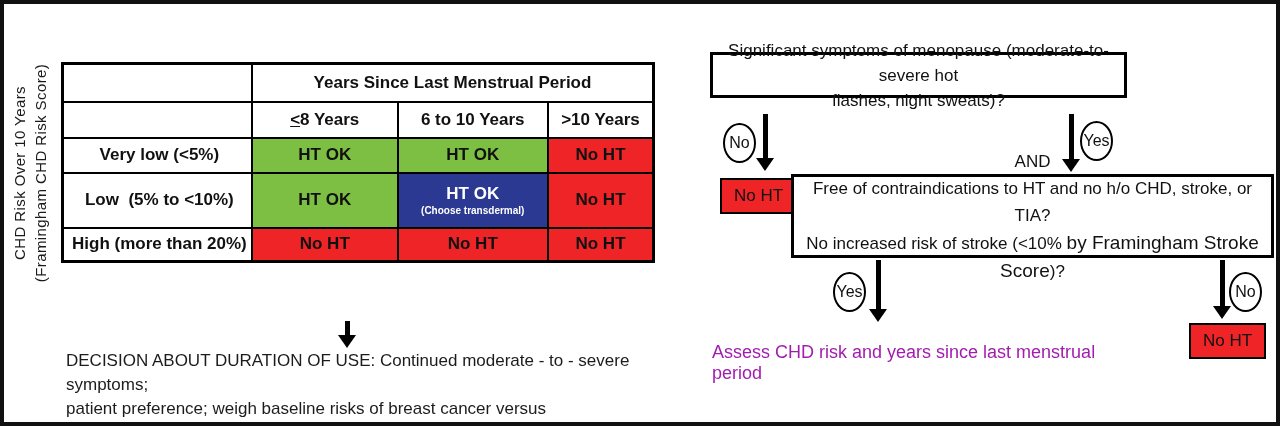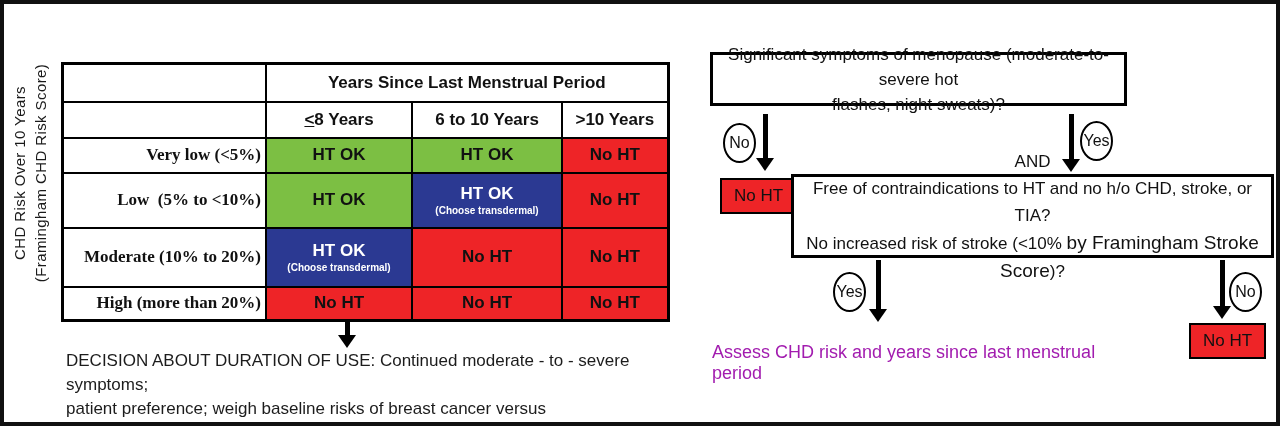--- a/index.html
+++ b/index.html
@@ -17,21 +17,21 @@
   
   #risk-table{
     position:absolute;left:57px;top:58px;border-collapse:collapse;
     table-layout:fixed;
   }
   #risk-table td{
     border:2px solid #000;padding:0 4px;text-align:center;vertical-align:middle;
     font-weight:bold;font-size:17px;box-sizing:border-box;overflow:hidden;
   }
   #risk-table{border:3px solid #000;}
-  #risk-table td.rowlab{text-align:right;padding-left:20px;white-space:pre;background:#fff;font-family:Liberation Serif, serif;}
+  #risk-table td.rowlab{text-align:center;padding-left:8px;white-space:pre;background:#fff;}
   #risk-table td.blank{background:#fff;}
   .cell-sub{display:block;font-size:10px;font-weight:bold;margin-top:1px;}
   .on-blue{color:#fff;}
   .u{text-decoration:underline;}
   
   .varrow{position:absolute;display:flex;flex-direction:column;align-items:center;}
   .varrow .shaft{width:5px;background:#000;flex:1;}
   .varrow .head{width:0;height:0;border-left:9px solid transparent;
     border-right:9px solid transparent;border-top:13px solid #000;}
   
@@ -98,49 +98,40 @@
     </tr>
     <tr style="height:55px">
       <td class="rowlab">Low  (5% to &lt;10%)</td>
       <td style="background: rgb(124, 191, 67);">HT OK</td>
       <td class="on-blue" style="background: rgb(43, 57, 146);">
         <span>HT OK</span>
         <span class="cell-sub">(Choose transdermal)</span>
       </td>
       <td style="background: rgb(238, 36, 39);">No HT</td>
     </tr>
-    <tr style="height:59px">
-      <td class="rowlab">Moderate (10% to 20%)</td>
-      <td class="on-blue" style="background: rgb(43, 57, 146);">
-        <span>HT OK</span>
-        <span class="cell-sub">(Choose transdermal)</span>
-      </td>
-      <td style="background: rgb(238, 36, 39);">No HT</td>
-      <td style="background: rgb(238, 36, 39);">No HT</td>
-    </tr>
     <tr style="height:34px">
       <td class="rowlab">High (more than 20%)</td>
       <td style="background: rgb(238, 36, 39);">No HT</td>
       <td style="background: rgb(238, 36, 39);">No HT</td>
       <td style="background: rgb(238, 36, 39);">No HT</td>
     </tr>
   </tbody>
     </table>
 
   <div class="varrow" style="left:334px;top:317px;height:27px;width:18px;">
     <div class="shaft"></div>
       <div class="head"></div>
   </div>
 
   <div id="decision-note">
     <div>DECISION ABOUT DURATION OF USE:  Continued moderate - to - severe symptoms;</div>
     <div>patient preference; weigh baseline risks of breast cancer versus osteoporosis</div>
   </div>
 
-  <div class="flow-box" style="left:706px;top:48px;width:417px;height:54px;">
+  <div class="flow-box" style="left:706px;top:48px;width:417px;height:46px;">
     <div>Significant symptoms of menopause (moderate-to-severe hot</div>
     <div>flashes, night sweats)?</div>
   </div>
 
   <div class="decision-circle" style="left:719px;top:119px;">No</div>
   <div class="varrow" style="left:752px;top:110px;height:57px;width:18px;">
     <div class="shaft"></div>
       <div class="head"></div>
   </div>
   <div class="noht-box" style="left: 716px; top: 174px; width: 77px; height: 36px; background: rgb(238, 36, 39);">No HT</div>

